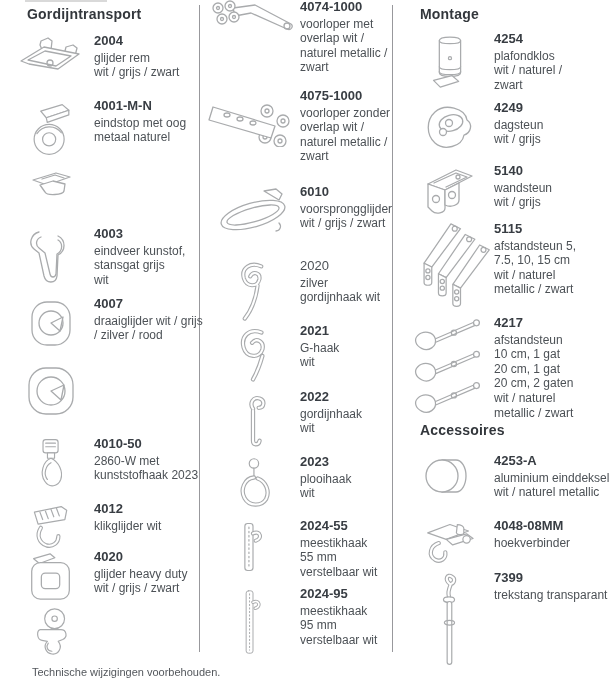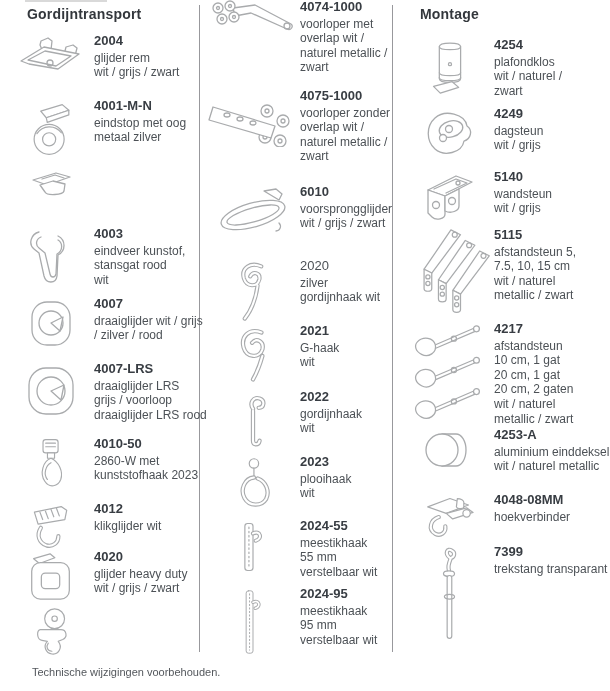--- a/index.html
+++ b/index.html
@@ -6,21 +6,21 @@
   body{
     width:610px;height:691px;background:#ffffff;position:relative;overflow:hidden;
     font-family:"Liberation Sans","DejaVu Sans",sans-serif;color:#4c5156;
   }
   .col{position:absolute;top:0;display:flex;flex-direction:column;}
   .col1{left:8px;width:190px;}
   .col2{left:206px;width:186px;}
   .col3{left:404px;width:202px;}
   .hdr{font-weight:bold;font-size:14px;color:#33373c;letter-spacing:.2px;}
   .hdr1{margin:6px 0 12px 19px;}
-  .hdr3{margin:6px 0 16px 16px;}
+  .hdr3{margin:6px 0 10px 16px;}
   .hdrA{margin:0 0 14px 16px;height:18px;box-sizing:content-box;}
   .row{display:flex;align-items:flex-start;}
   .icon{display:flex;justify-content:center;align-items:flex-start;}
   .col1 .icon{flex:0 0 86px;}
   .col2 .icon{flex:0 0 94px;}
   .col3 .icon{flex:0 0 90px;}
   .txt{white-space:nowrap;font-size:12px;line-height:14.6px;color:#4c5156;}
   .code{font-weight:bold;font-size:13px;color:#383d43;margin-bottom:2px;}
   .code.regular{font-weight:normal;color:#4c5156;}
   .vline{position:absolute;top:5px;height:647px;width:1px;background:#98989c;}
@@ -67,21 +67,21 @@
         <path class="fl" d="M17 13L40 6l7 6-24 8z"></path>
           <path class="fl" d="M23 20l24-8v5l-23 8z"></path>
         <circle class="fl" cx="26" cy="43" r="16"></circle>
           <circle class="fl" cx="26" cy="43" r="7"></circle>
         <path class="ln" d="M13 37a16 16 0 0 1 26-1"></path>
         </svg>
     </div>
     <div class="txt">
       <div class="code">4001-M-N</div>
       <div>eindstop met oog</div>
-      <div>metaal zilver</div>
+      <div>metaal naturel</div>
     </div>
   </div>
 
   <div class="row" style="height:64px">
     <div class="icon" style="margin-top:4px">
       <svg width="56" height="34" viewBox="0 0 56 34">
         <path class="fl" d="M10 13L33 6l14 4-23 8z"></path>
         <path class="fl" d="M17 18l13-4 12 3-1 7c-1 4-17 5-19 1z"></path>
         <path class="ln" d="M19 12l13-4 9 3"></path>
         </svg>
@@ -91,21 +91,21 @@
   <div class="row" style="height:70px">
     <div class="icon">
       <svg width="54" height="60" viewBox="0 0 54 60">
         <path class="ln" d="M15 5C7 7 4 17 10 22l5 4 5 23c2 8 12 8 13 0l1-21c8-4 8-15 0-19"></path>
         <path class="ln" d="M17 10c-5 2-6 8-2 11l6 5 5 21c1 4 5 4 6 0l1-20c6-3 6-11 1-14"></path>
         </svg>
     </div>
     <div class="txt">
       <div class="code">4003</div>
       <div>eindveer kunstof,</div>
-      <div>stansgat rood</div>
+      <div>stansgat grijs</div>
       <div>wit</div>
     </div>
   </div>
 
   <div class="row" style="height:65px">
     <div class="icon">
       <svg width="50" height="52" viewBox="0 0 50 52">
         <rect class="fl" x="6" y="5" width="38" height="43" rx="15"></rect>
         <circle class="ln" cx="25" cy="26" r="12"></circle>
           <path class="fl" d="M25 26l12-6-3 14z"></path>
@@ -118,26 +118,20 @@
     </div>
   </div>
 
   <div class="row" style="height:75px">
     <div class="icon">
       <svg width="52" height="56" viewBox="0 0 52 56">
         <rect class="fl" x="4" y="6" width="44" height="46" rx="17"></rect>
         <circle class="ln" cx="26" cy="29" r="14"></circle>
           <path class="fl" d="M26 29l13-6-3 15z"></path>
         </svg>
-    </div>
-    <div class="txt">
-      <div class="code">4007-LRS</div>
-      <div>draaiglijder LRS</div>
-      <div>grijs / voorloop</div>
-      <div>draaiglijder LRS rood</div>
     </div>
   </div>
 
   <div class="row" style="height:65px">
     <div class="icon">
       <svg width="40" height="62" viewBox="0 0 40 70">
         <rect class="fl" x="11" y="3" width="17" height="15" rx="3"></rect>
           <path class="ln" d="M14 7h11M14 11h11"></path>
         <path class="fl" d="M16 18h8v6h-8z"></path>
         <path class="fl" d="M20 24c-9 3-13 17-7 26 5 8 15 6 18-2 3-9-2-20-11-24z"></path>
@@ -476,20 +470,21 @@
       <div class="code">4217</div>
       <div>afstandsteun</div>
       <div>10 cm, 1 gat</div>
       <div>20 cm, 1 gat</div>
       <div>20 cm, 2 gaten</div>
       <div>wit / naturel</div>
       <div>metallic / zwart</div>
     </div>
   </div>
 
+  <div class="hdr hdrA">Accessoires</div>
 
   <div class="row" style="height:65px">
     <div class="icon">
       <svg width="54" height="44" viewBox="0 0 54 44">
         <path class="fl" d="M20 6h14a10 16 0 0 1 0 32H20z"></path>
         <circle class="fl" cx="20" cy="22" r="16"></circle>
         </svg>
     </div>
     <div class="txt">
       <div class="code">4253-A</div>

